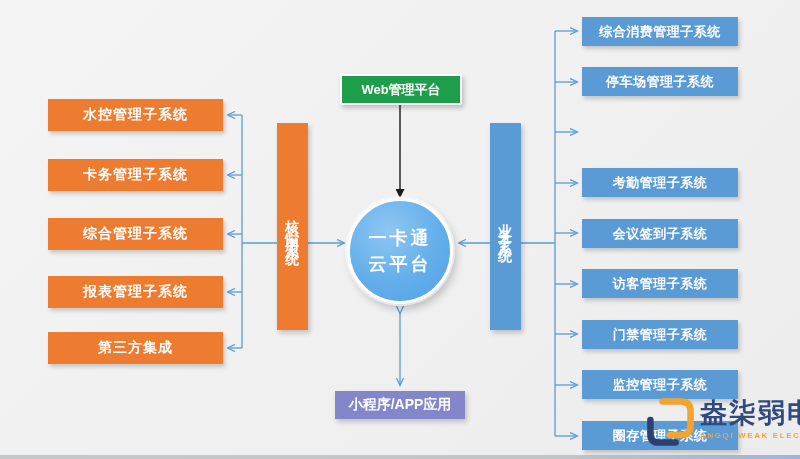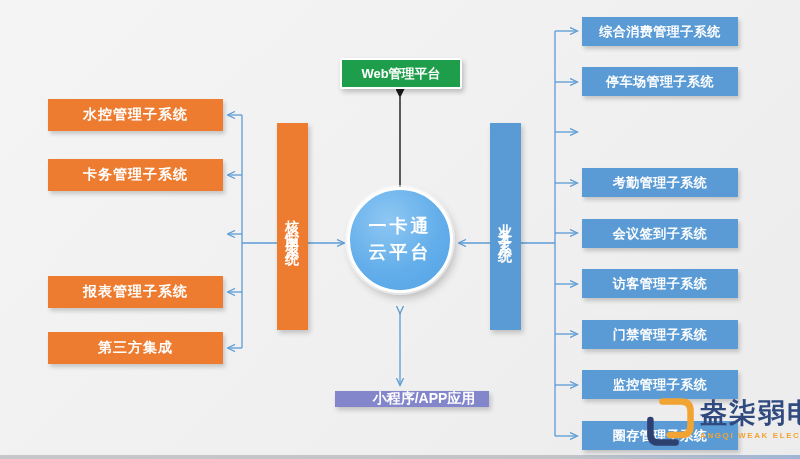--- a/index.html
+++ b/index.html
@@ -18,31 +18,31 @@
   .right-box{left:582px;width:156px;height:29px;background:#5B9BD5;
         font-size:13px;letter-spacing:0.5px;
         box-shadow:2px 3px 4px rgba(0,0,0,0.18);}
 
   .vbar{width:31px;top:123px;height:207px;font-size:14px;
         writing-mode:vertical-rl;text-orientation:upright;letter-spacing:6px;
         box-shadow:2px 3px 5px rgba(0,0,0,0.2);}
   #core-bar{left:277px;background:#ED7C31;}
   #business-bar{left:490px;background:#5B9BD5;}
 
-  #web-box{left:340px;top:58px;width:118px;height:27px;background:#1E9E4B;
+  #web-box{left:340px;top:74px;width:118px;height:27px;background:#1E9E4B;
         font-size:13px;border:2px solid #ffffff;border-radius:2px;
         box-shadow:2px 3px 5px rgba(0,0,0,0.22);}
-  #app-box{left:335px;top:391px;width:130px;height:16px;background:#8486CB;
-        font-size:14px;box-shadow:2px 3px 5px rgba(0,0,0,0.2);padding-left:24px;}
+  #app-box{left:335px;top:391px;width:130px;height:28px;background:#8486CB;
+        font-size:14px;box-shadow:2px 3px 5px rgba(0,0,0,0.2);}
 
-  #cloud-circle{left:347px;top:187px;width:106px;height:106px;border-radius:50%;
+  #cloud-circle{left:347px;top:198px;width:106px;height:106px;border-radius:50%;
         background:radial-gradient(circle at 38% 30%,#8ec7f3 0%,#63aeea 55%,#54a2e6 100%);
         border:3px solid #ffffff;box-sizing:border-box;
         box-shadow:0 0 0 2px rgba(255,255,255,0.55),3px 5px 9px rgba(0,0,0,0.22);
-        flex-direction:column;font-size:18px;letter-spacing:3px;line-height:1.45;font-family:Liberation Mono, monospace;}
+        flex-direction:column;font-size:18px;letter-spacing:3px;line-height:1.45;}
 
   #connector-svg{position:absolute;left:0;top:0;z-index:1;}
 
   #logo{position:absolute;left:642px;top:392px;width:158px;height:62px;z-index:3;
         display:flex;align-items:flex-start;}
   #logo-icon{width:56px;height:60px;flex:0 0 auto;}
   #logo-texts{margin-left:2px;padding-top:8px;}
   #logo-zh{font-size:27px;font-weight:bold;color:#30497F;letter-spacing:2px;line-height:1;}
   #logo-en{font-size:8px;font-weight:bold;color:#F2A433;letter-spacing:1.6px;margin-top:4px;white-space:nowrap;}
 </style>
@@ -85,20 +85,21 @@
       <line x1="555" y1="436" x2="577" y2="436" marker-end="url(#arrBlue)"></line>
 
       <line x1="400" y1="313" x2="400" y2="385" marker-start="url(#arrBlue)" marker-end="url(#arrBlue)" transform="rotate(0)"></line>
     </g>
 
     <line x1="400" y1="97" x2="400" y2="197" stroke="#1a1a1a" stroke-width="1.4" marker-start="url(#arrBlack)" marker-end="url(#arrBlack)" style="transform-box:fill-box;"></line>
   </svg>
 
   <div class="node left-box" style="top:99px">水控管理子系统</div>
   <div class="node left-box" style="top:159px">卡务管理子系统</div>
+  <div class="node left-box" style="top:218px">综合管理子系统</div>
   <div class="node left-box" style="top:276px">报表管理子系统</div>
   <div class="node left-box" style="top:332px">第三方集成</div>
 
   <div class="node vbar" id="core-bar">核心应用系统</div>
   <div class="node vbar" id="business-bar">业务子系统</div>
 
   <div class="node" id="web-box">Web管理平台</div>
   <div class="node" id="cloud-circle">
     <span>一卡通</span>
     <span>云平台</span>

